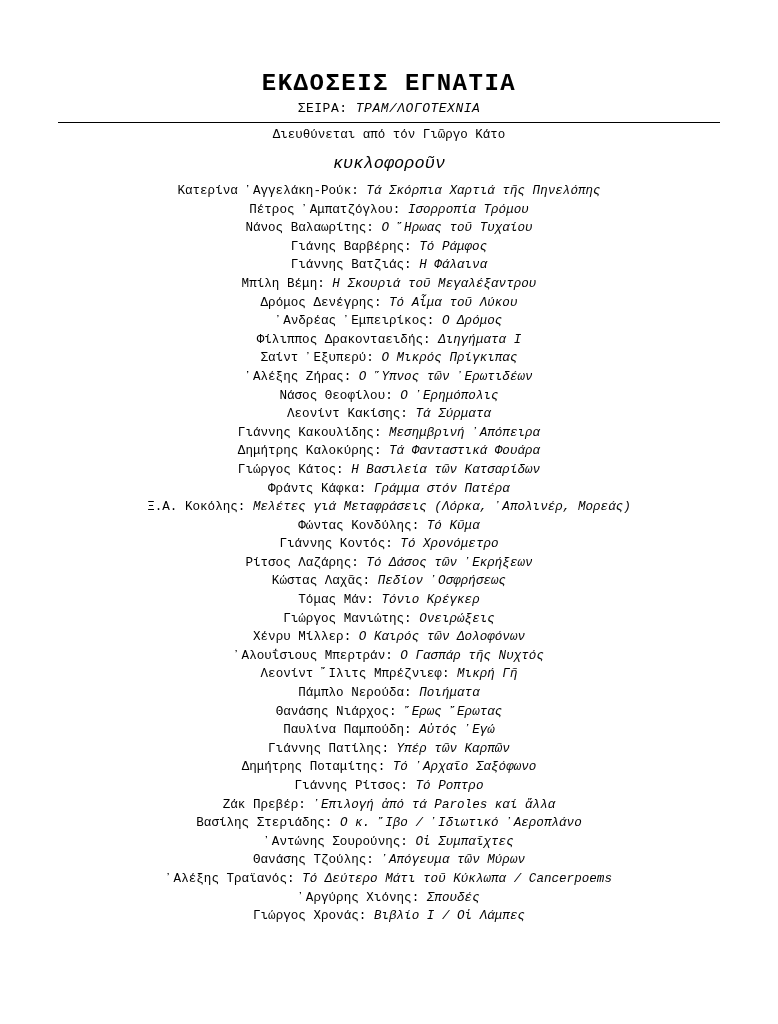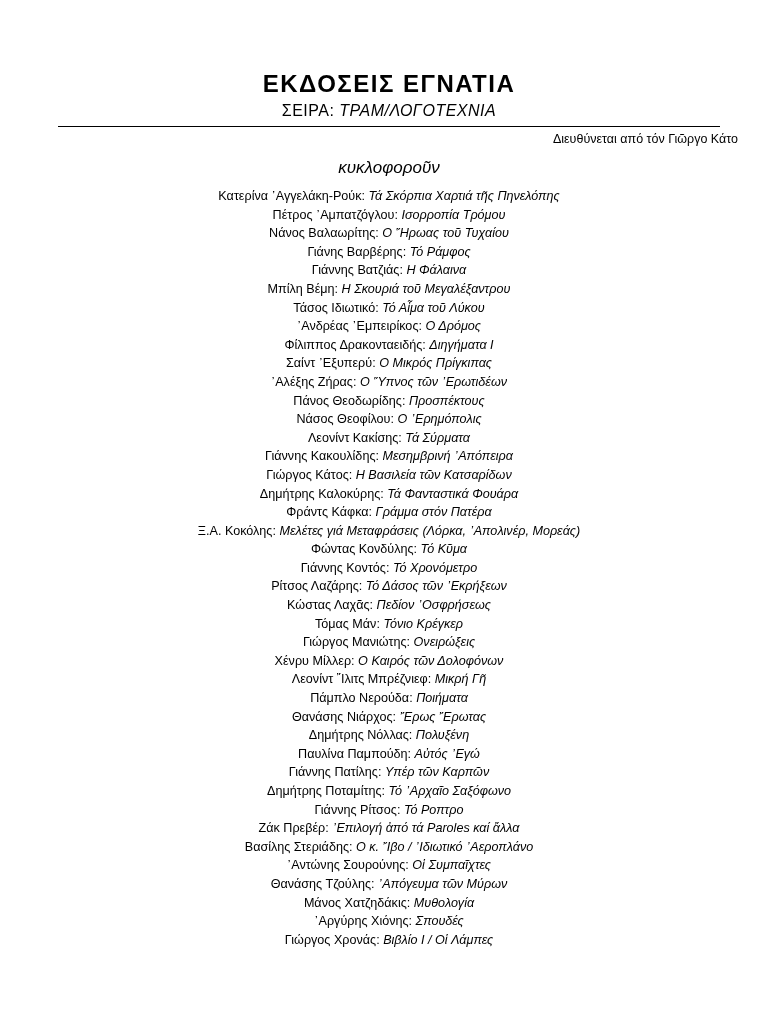--- a/index.html
+++ b/index.html
@@ -13,48 +13,49 @@
     font-family: "Liberation Sans", sans-serif;
     color: #000000;
     overflow: hidden;
   }
   .page {
     width: 778px;
     height: 1024px;
     box-sizing: border-box;
     padding: 60px 40px 0 40px;
     position: relative;
+    font-family: Liberation Mono, monospace;
   }
   .publisher {
     text-align: center;
     font-size: 24px;
     font-weight: bold;
     letter-spacing: 1.5px;
     margin: 10px 0 4px 0;
   }
   .series {
     text-align: center;
-    font-size: 16px;
+    font-size: 13px;
     margin: 0 0 6px 0;
     letter-spacing: 0.5px;
   }
   .series .series-label {
     font-style: normal;
   }
   .series .series-name {
     font-style: italic;
   }
   .rule {
     border: none;
     border-top: 1.5px solid #000;
     margin: 4px 18px 5px 18px;
     height: 0;
   }
   .director {
-    text-align: right;
+    text-align: center;
     font-size: 12.5px;
     margin: 0 0 6px 0;
   }
   .circulating {
     text-align: center;
     font-size: 17px;
     font-style: italic;
     margin: 12px 0 9px 0;
   }
   .booklist {
@@ -93,50 +94,49 @@
 
   <div class="circulating">κυκλοφοροῦν</div>
 
   <ul class="booklist">
     <li><span class="author">Κατερίνα ᾽Αγγελάκη-Ρούκ:</span> <span class="title">Τά Σκόρπια Χαρτιά τῆς Πηνελόπης</span></li>
     <li><span class="author">Πέτρος ᾽Αμπατζόγλου:</span> <span class="title">Ισορροπία Τρόμου</span></li>
     <li><span class="author">Νάνος Βαλαωρίτης:</span> <span class="title">Ο ῞Ηρωας τοῦ Τυχαίου</span></li>
     <li><span class="author">Γιάνης Βαρβέρης:</span> <span class="title">Τό Ράμφος</span></li>
     <li><span class="author">Γιάννης Βατζιάς:</span> <span class="title">Η Φάλαινα</span></li>
     <li><span class="author">Μπίλη Βέμη:</span> <span class="title">Η Σκουριά τοῦ Μεγαλέξαντρου</span></li>
-    <li><span class="author">Τάσος Ιδιωτικό:</span> <span class="title">Τό Αἷμα τοῦ Λύκου</span></li>
+    <li><span class="author">Δρόμος Δενέγρης:</span> <span class="title">Τό Αἷμα τοῦ Λύκου</span></li>
     <li><span class="author">᾽Ανδρέας ᾽Εμπειρίκος:</span> <span class="title">Ο Δρόμος</span></li>
     <li><span class="author">Φίλιππος Δρακονταειδής:</span> <span class="title">Διηγήματα Ι</span></li>
     <li><span class="author">Σαίντ ᾽Εξυπερύ:</span> <span class="title">Ο Μικρός Πρίγκιπας</span></li>
     <li><span class="author">᾽Αλέξης Ζήρας:</span> <span class="title">Ο ῞Υπνος τῶν ᾽Ερωτιδέων</span></li>
-    <li><span class="author">Πάνος Θεοδωρίδης:</span> <span class="title">Προσπέκτους</span></li>
     <li><span class="author">Νάσος Θεοφίλου:</span> <span class="title">Ο ᾽Ερημόπολις</span></li>
     <li><span class="author">Λεονίντ Κακίσης:</span> <span class="title">Τά Σύρματα</span></li>
     <li><span class="author">Γιάννης Κακουλίδης:</span> <span class="title">Μεσημβρινή ᾽Απόπειρα</span></li>
+    <li><span class="author">Δημήτρης Καλοκύρης:</span> <span class="title">Τά Φανταστικά Φουάρα</span></li>
     <li><span class="author">Γιώργος Κάτος:</span> <span class="title">Η Βασιλεία τῶν Κατσαρίδων</span></li>
-    <li><span class="author">Δημήτρης Καλοκύρης:</span> <span class="title">Τά Φανταστικά Φουάρα</span></li>
     <li><span class="author">Φράντς Κάφκα:</span> <span class="title">Γράμμα στόν Πατέρα</span></li>
     <li><span class="author">Ξ.Α. Κοκόλης:</span> <span class="title">Μελέτες γιά Μεταφράσεις (Λόρκα, ᾽Απολινέρ, Μορεάς)</span></li>
     <li><span class="author">Φώντας Κονδύλης:</span> <span class="title">Τό Κῦμα</span></li>
     <li><span class="author">Γιάννης Κοντός:</span> <span class="title">Τό Χρονόμετρο</span></li>
     <li><span class="author">Ρίτσος Λαζάρης:</span> <span class="title">Τό Δάσος τῶν ᾽Εκρήξεων</span></li>
     <li><span class="author">Κώστας Λαχᾶς:</span> <span class="title">Πεδίον ᾽Οσφρήσεως</span></li>
     <li><span class="author">Τόμας Μάν:</span> <span class="title">Τόνιο Κρέγκερ</span></li>
     <li><span class="author">Γιώργος Μανιώτης:</span> <span class="title">Ονειρώξεις</span></li>
     <li><span class="author">Χένρυ Μίλλερ:</span> <span class="title">Ο Καιρός τῶν Δολοφόνων</span></li>
+    <li><span class="author">᾽Αλουΐσιους Μπερτράν:</span> <span class="title">Ο Γασπάρ τῆς Νυχτός</span></li>
     <li><span class="author">Λεονίντ ῎Ιλιτς Μπρέζνιεφ:</span> <span class="title">Μικρή Γῆ</span></li>
     <li><span class="author">Πάμπλο Νερούδα:</span> <span class="title">Ποιήματα</span></li>
     <li><span class="author">Θανάσης Νιάρχος:</span> <span class="title">῎Ερως ῎Ερωτας</span></li>
-    <li><span class="author">Δημήτρης Νόλλας:</span> <span class="title">Πολυξένη</span></li>
     <li><span class="author">Παυλίνα Παμπούδη:</span> <span class="title">Αὐτός ᾽Εγώ</span></li>
     <li><span class="author">Γιάννης Πατίλης:</span> <span class="title">Υπέρ τῶν Καρπῶν</span></li>
     <li><span class="author">Δημήτρης Ποταμίτης:</span> <span class="title">Τό ᾽Αρχαῖο Σαξόφωνο</span></li>
     <li><span class="author">Γιάννης Ρίτσος:</span> <span class="title">Τό Ροπτρο</span></li>
     <li><span class="author">Ζάκ Πρεβέρ:</span> <span class="title">᾽Επιλογή ἀπό τά Paroles καί ἄλλα</span></li>
     <li><span class="author">Βασίλης Στεριάδης:</span> <span class="title">Ο κ. ῎Ιβο / ᾽Ιδιωτικό ᾽Αεροπλάνο</span></li>
     <li><span class="author">᾽Αντώνης Σουρούνης:</span> <span class="title">Οἱ Συμπαῖχτες</span></li>
     <li><span class="author">Θανάσης Τζούλης:</span> <span class="title">᾽Απόγευμα τῶν Μύρων</span></li>
-    <li><span class="author">Μάνος Χατζηδάκις:</span> <span class="title">Μυθολογία</span></li>
+    <li><span class="author">᾽Αλέξης Τραϊανός:</span> <span class="title">Τό Δεύτερο Μάτι τοῦ Κύκλωπα / Cancerpoems</span></li>
     <li><span class="author">᾽Αργύρης Χιόνης:</span> <span class="title">Σπουδές</span></li>
     <li><span class="author">Γιώργος Χρονάς:</span> <span class="title">Βιβλίο Ι / Οἱ Λάμπες</span></li>
   </ul>
 
 </div>
 
 </body></html>

